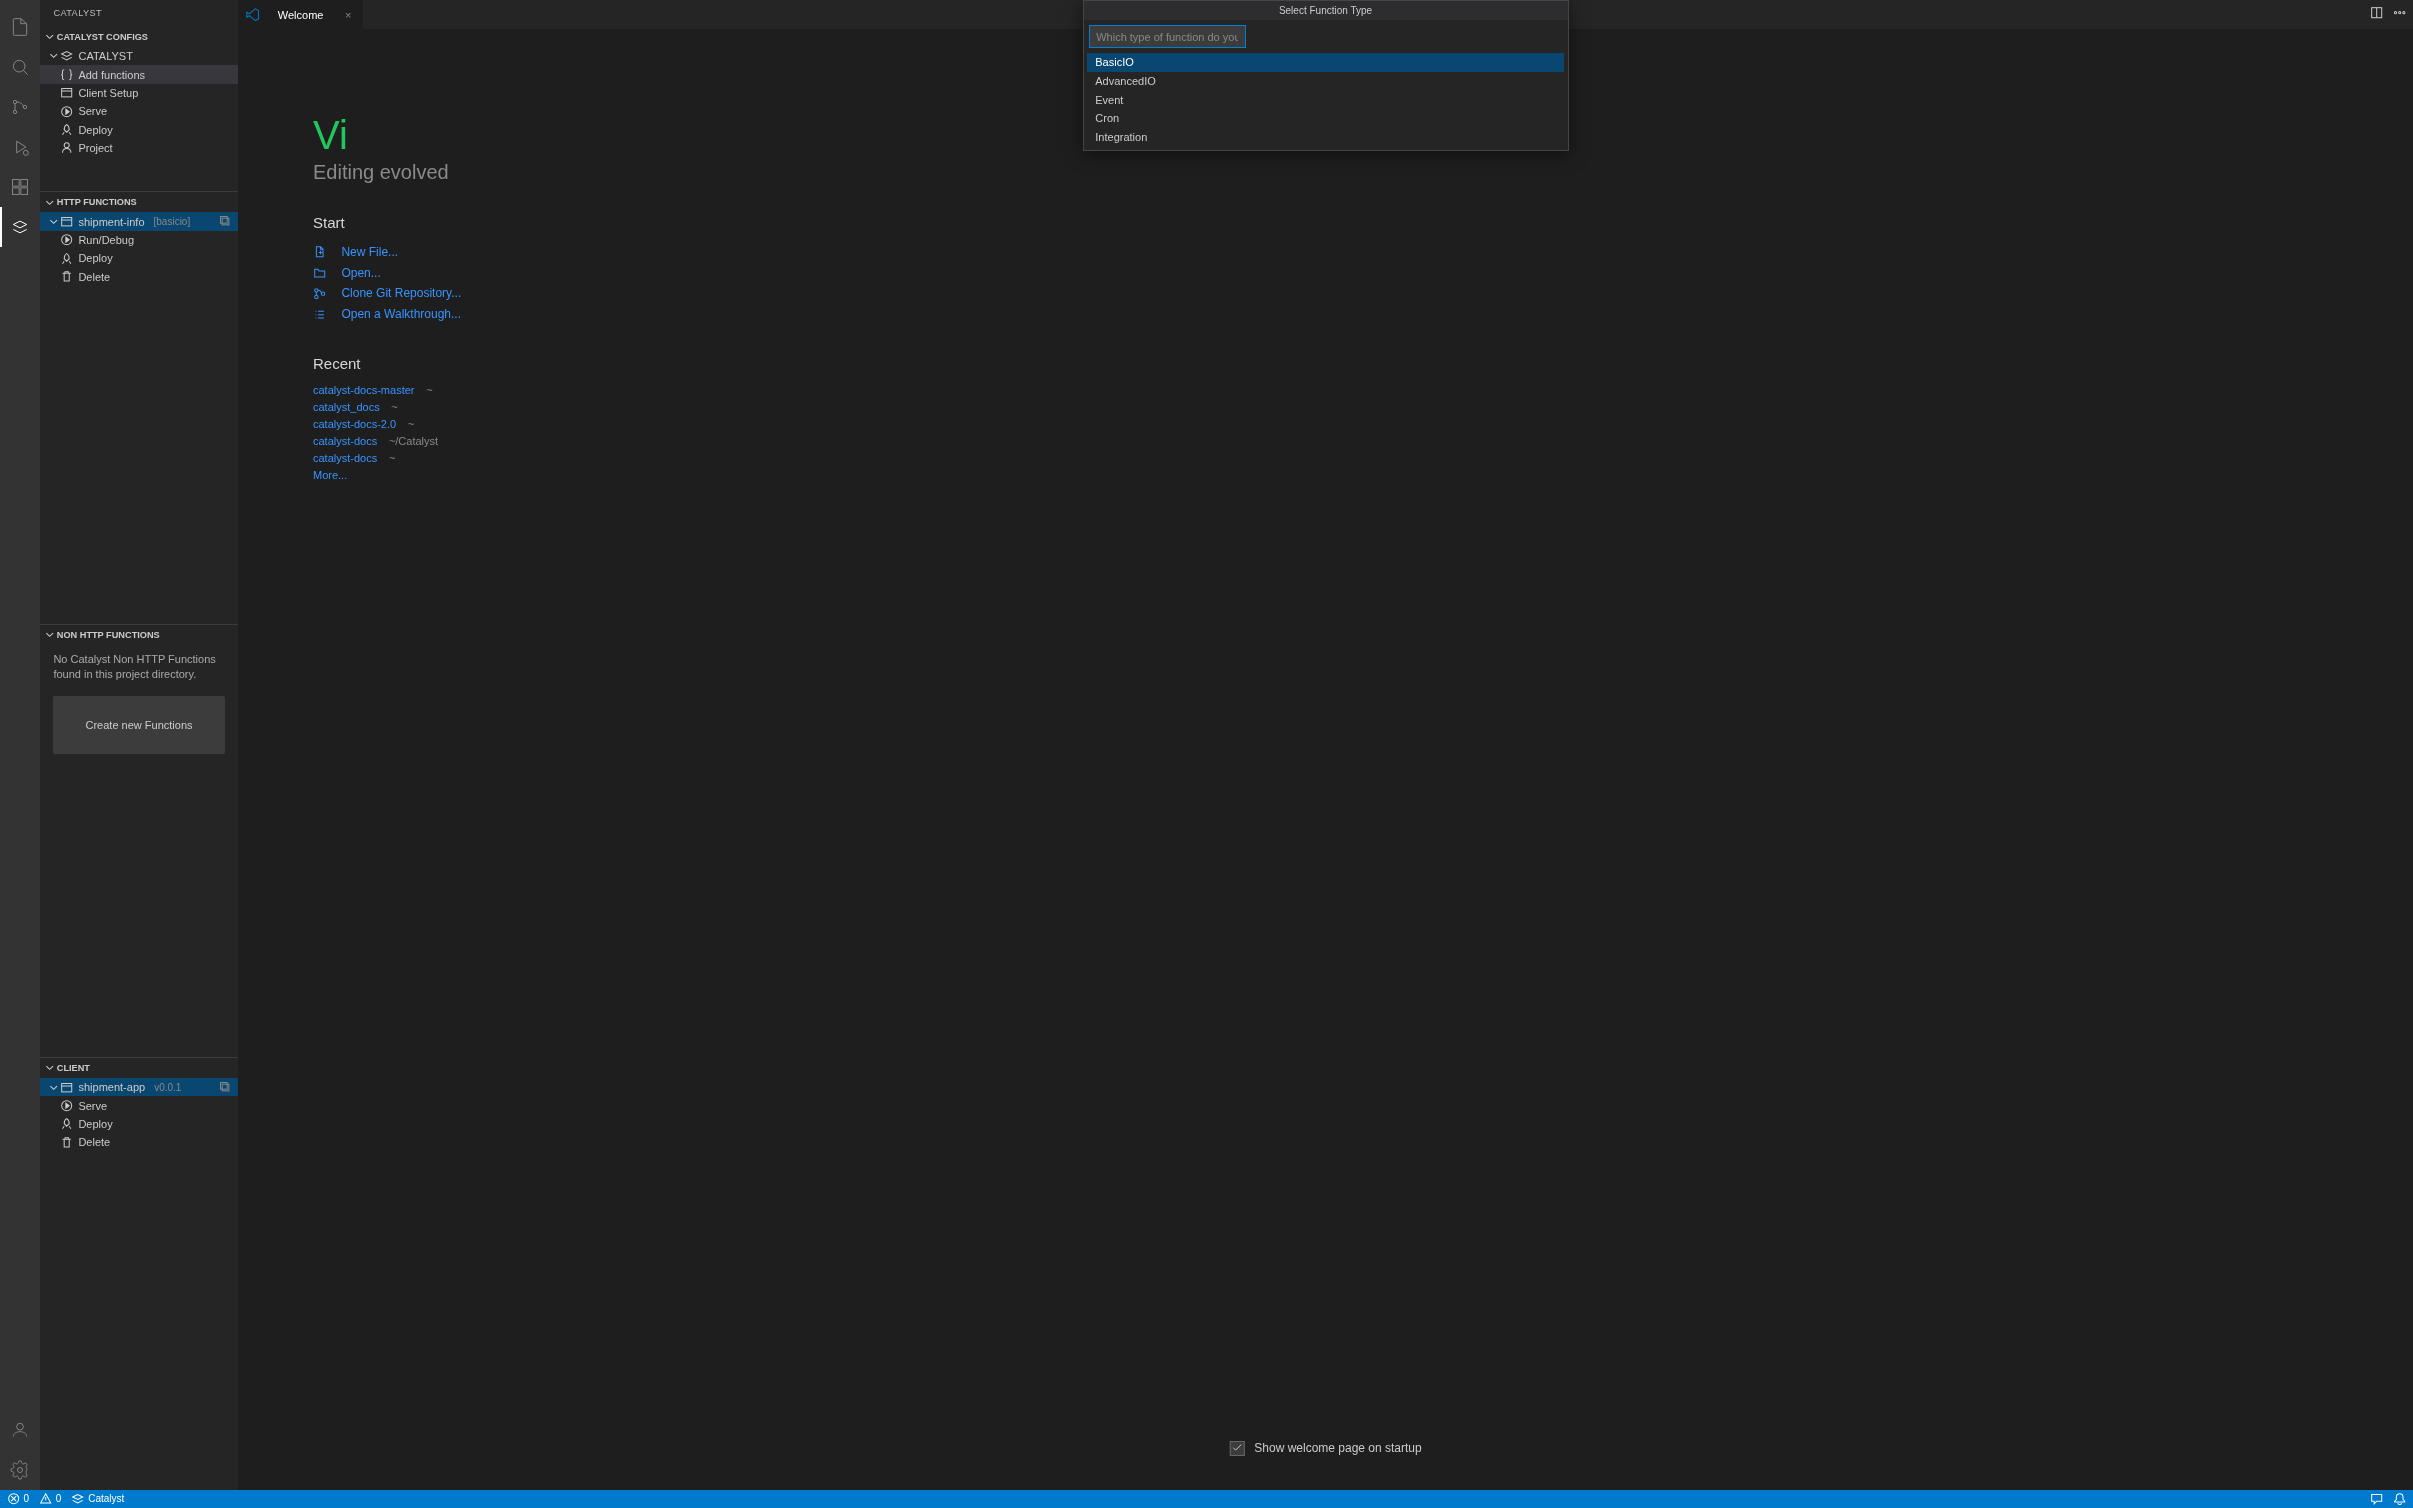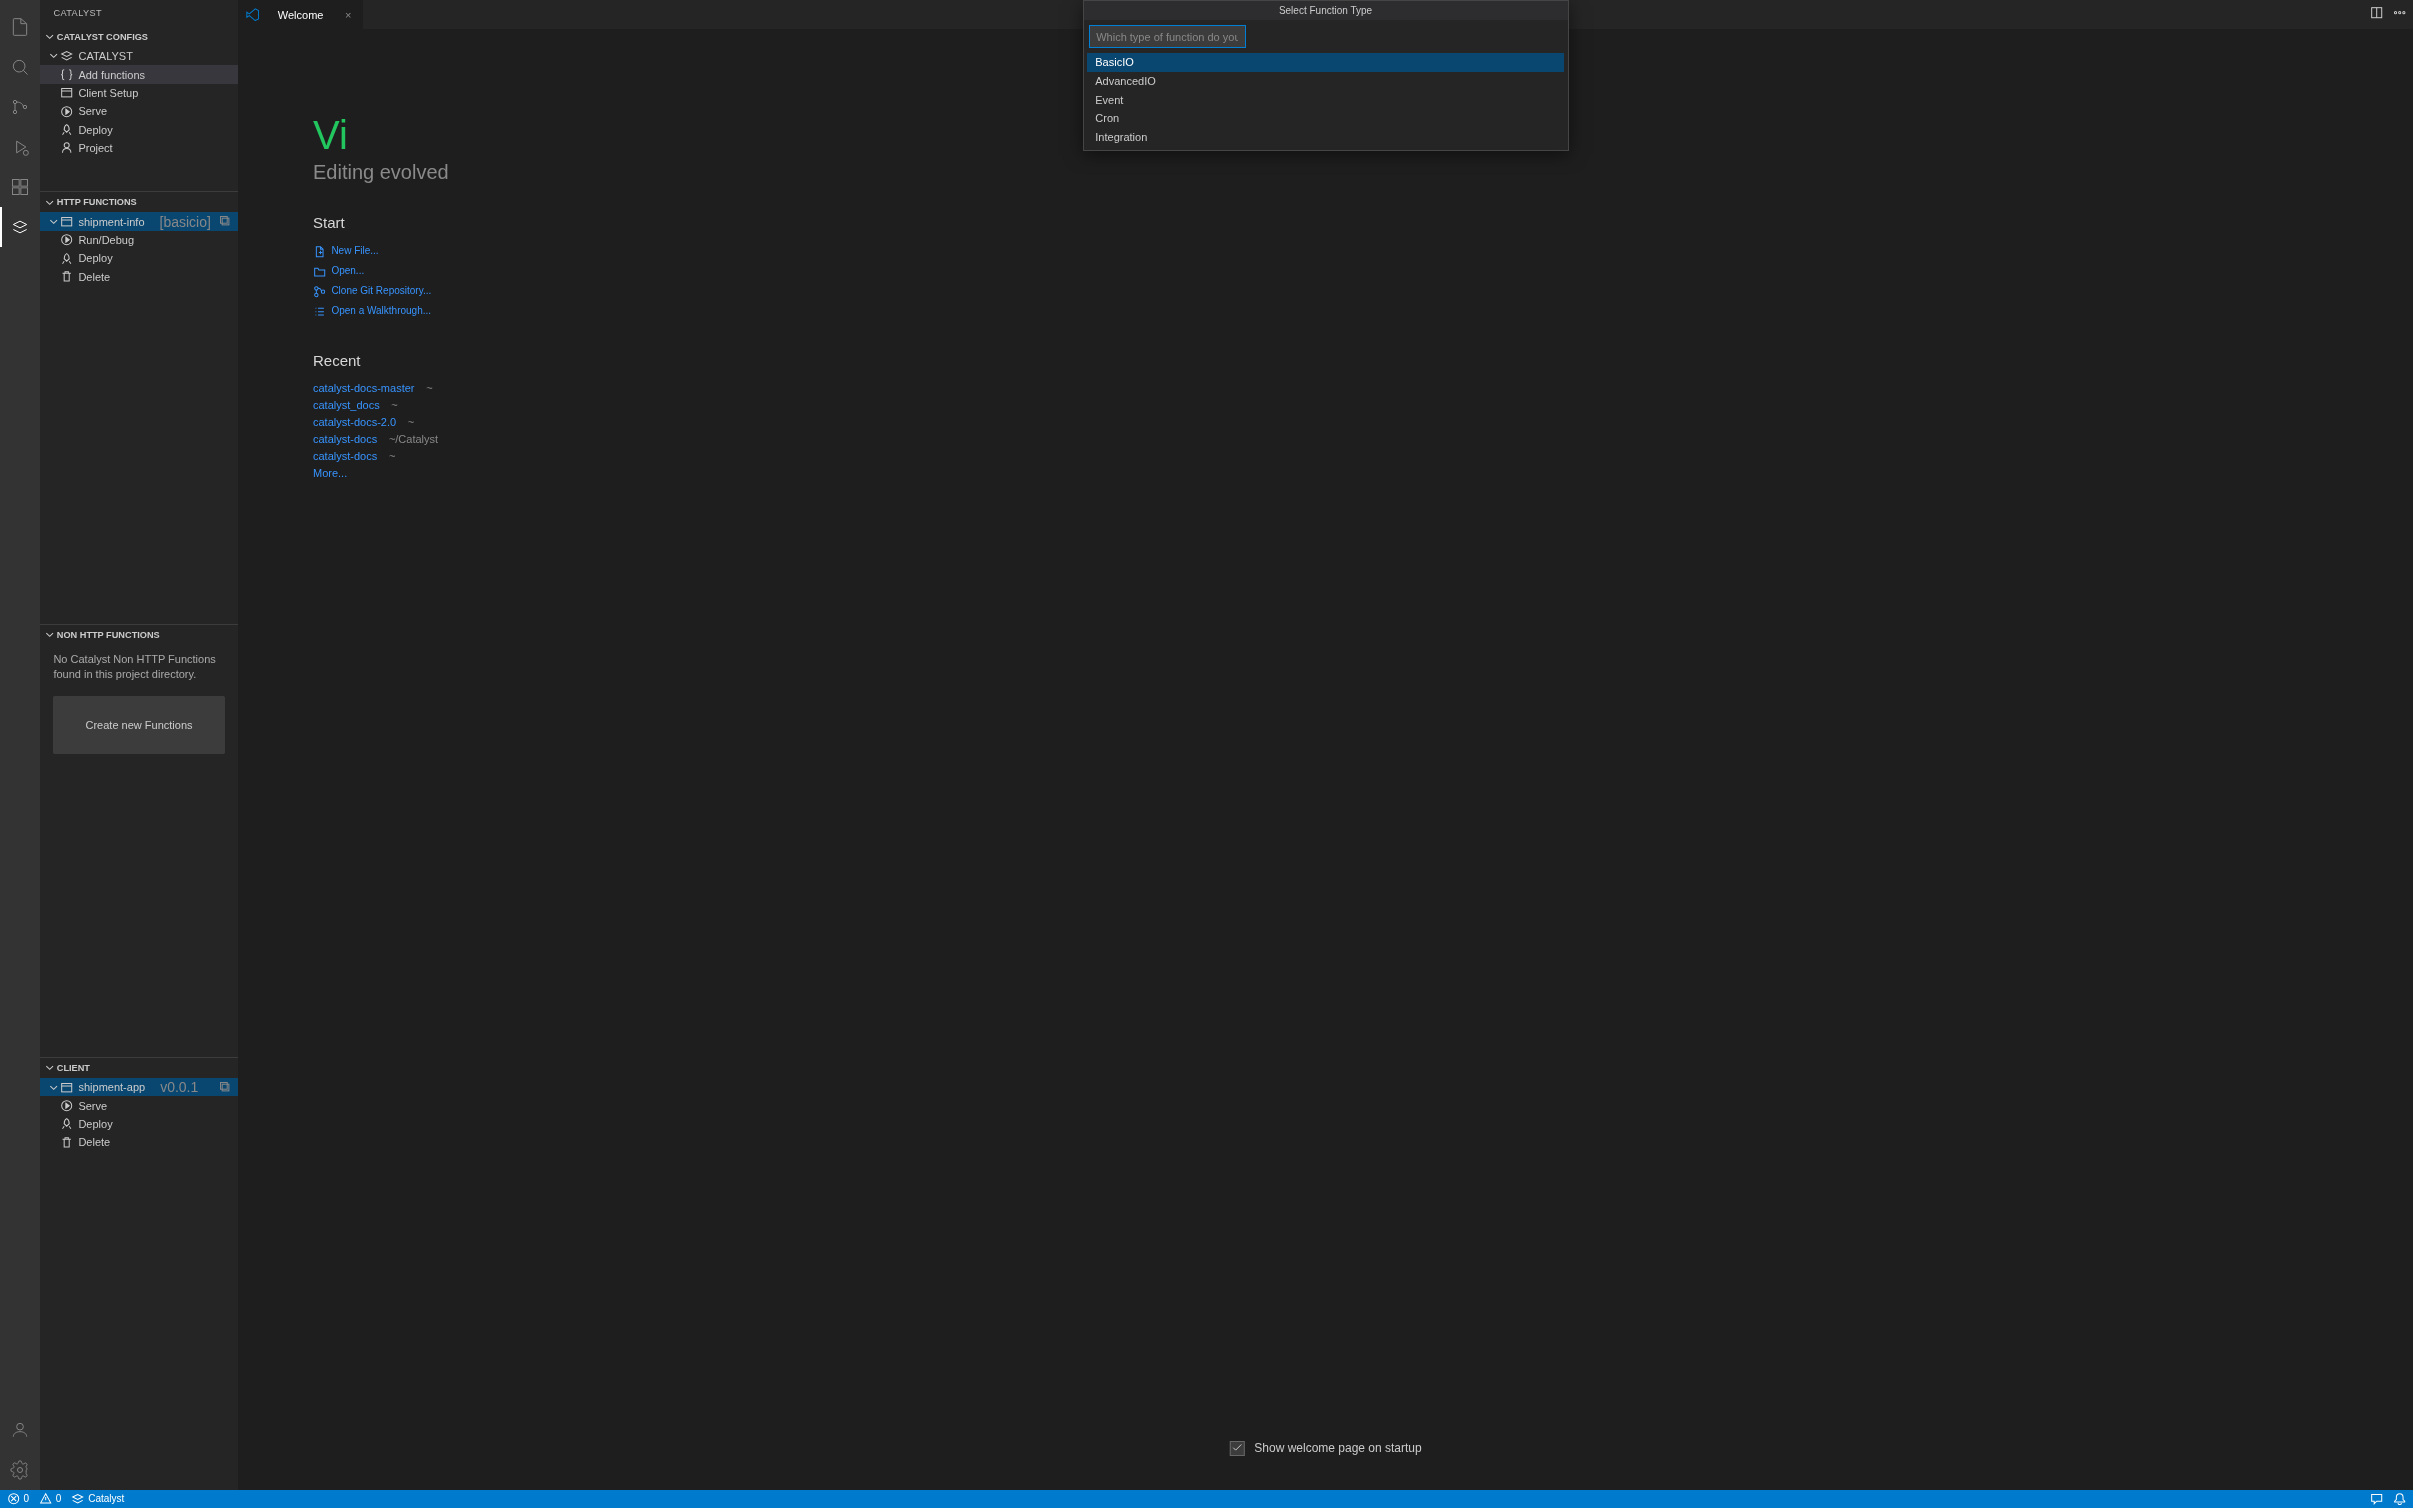--- a/index.html
+++ b/index.html
@@ -82,21 +82,21 @@
       cursor: pointer;
       font-size: 11px;
       height: 18.4px;
     }
     .tree-item.selected { background: #37373d; }
     .tree-item.highlight { background: #094771; }
     .tree-indent-0 { padding-left: 6.7px; }
     .tree-indent-1 { padding-left: 20px; }
     .tree-icon { width: 13.4px; height: 13.4px; margin-right: 5px; display: inline-flex; align-items: center; justify-content: center; flex-shrink: 0; }
     .chevron { width: 13.4px; height: 13.4px; display: inline-flex; align-items: center; justify-content: center; flex-shrink: 0; }
-    .tree-tag { font-size: 14px; color: #888; margin-left: 15px; }
+    .tree-tag { font-size: 10px; color: #888; margin-left: 9px; }
     .tree-action { margin-left: auto; color: #888; }
     
     .empty-msg { padding: 6.7px 13.4px; color: #aaa; font-size: 11px; line-height: 1.4; }
     .create-btn {
       margin: 6.7px 13.4px;
       padding: 23px 0;
       background: #3c3c3c;
       color: #ccc;
       text-align: center;
       font-size: 11px;
@@ -147,24 +147,24 @@
       margin-top: 3.4px;
     }
     .welcome-section-title {
       font-size: 15px;
       color: #d7d7d7;
       margin-top: 30px;
       margin-bottom: 10px;
     }
     .start-link {
       display: flex;
-      align-items: flex-start;
-      gap: 5px;
+      align-items: flex-end;
+      gap: 15px;
       color: #3794ff;
-      font-size: 10px;
+      font-size: 12px;
       padding: 3.4px 0;
       cursor: pointer;
     }
     .start-link .link-icon { color: #3794ff; width: 13.4px; display: flex; }
     .recent-row {
       display: flex;
       align-items: center;
       gap: 11.7px;
       font-size: 11px;
       padding: 2.5px 0;

